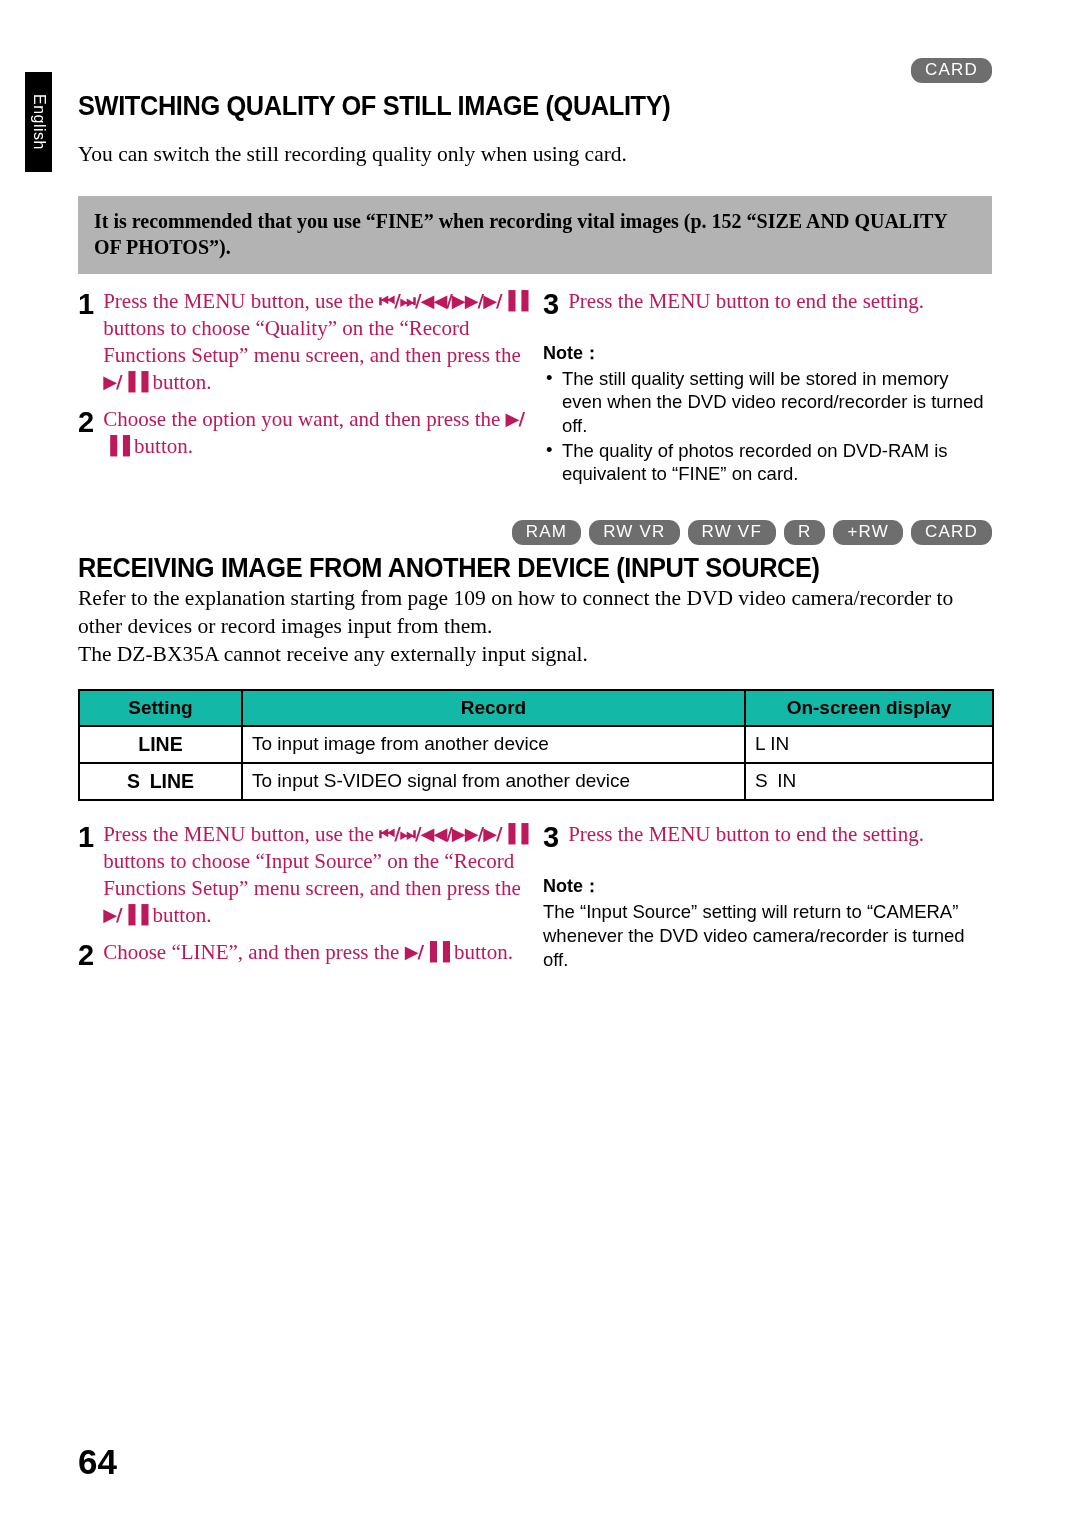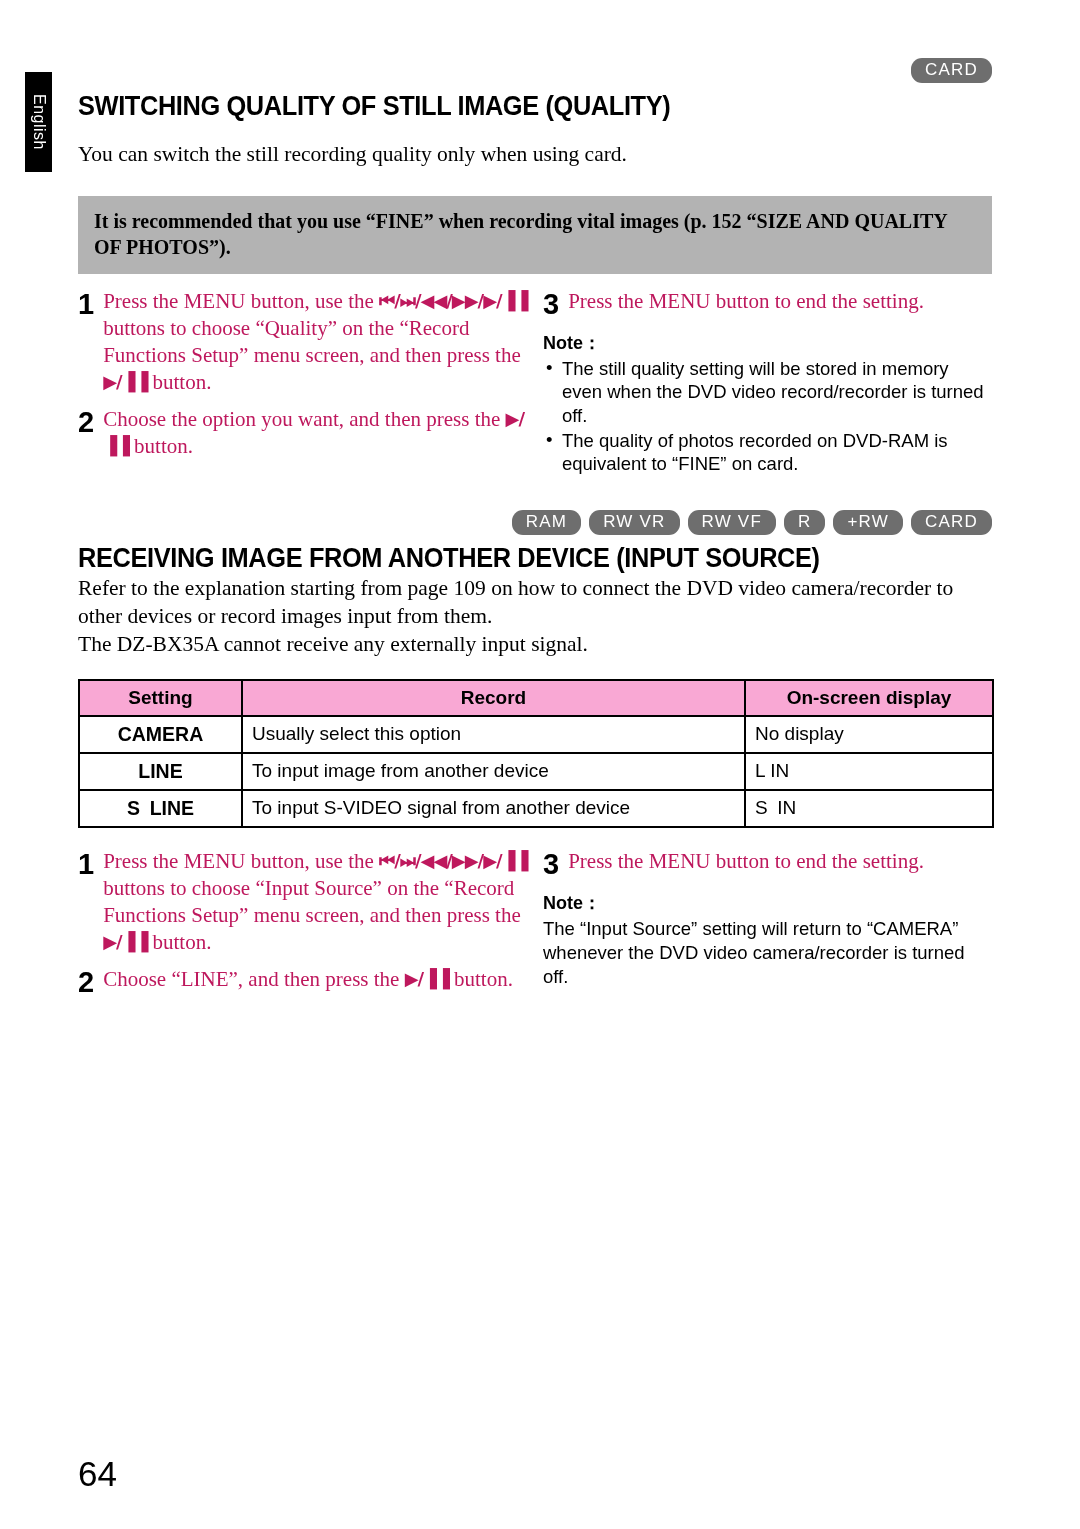--- a/index.html
+++ b/index.html
@@ -130,21 +130,21 @@
     font-size: 18px;
     letter-spacing: -1px;
     vertical-align: 1px;
   }
 
   
   .note-head {
     font-family: "Liberation Sans", sans-serif;
     font-weight: bold;
     font-size: 18px;
-    margin-top: 12px;
+    margin-top: 22px;
   }
   .note-list {
     list-style: none;
     margin: 2px 0 0 0;
     padding: 0;
   }
   .note-list li {
     font-family: "Liberation Sans", sans-serif;
     font-size: 18.5px;
     line-height: 1.28;
@@ -179,21 +179,21 @@
     border-collapse: collapse;
     margin-top: 20px;
     table-layout: fixed;
   }
   table.settings th, table.settings td {
     border: 2px solid #000;
     font-family: "Liberation Sans", sans-serif;
     padding: 6px 9px;
   }
   table.settings th {
-    background: #f9a8d4;
+    background: #14b8a6;
     font-size: 19px;
     font-weight: bold;
     text-align: center;
     height: 36px;
   }
   table.settings td.set {
     text-align: center;
     font-weight: bold;
     font-size: 19.5px;
     height: 36px;
@@ -204,23 +204,23 @@
     text-align: left;
   }
   col.c1 { width: 163px; }
   col.c2 { width: 503px; }
   col.c3 { width: 248px; }
 
   
   .page-num {
     position: absolute;
     left: 78px;
-    bottom: 35px;
-    font-family: "Liberation Sans", sans-serif;
-    font-weight: normal;
+    bottom: 47px;
+    font-family: "Liberation Sans", sans-serif;
+    font-weight: bold;
     font-size: 35px;
     color: #000;
   }
 </style>
 </head>
 <body>
 
 <div class="lang-tab">
   <span>English</span>
 </div>
@@ -288,25 +288,20 @@
       </colgroup>
     <thead>
       <tr>
         <th>Setting</th>
         <th>Record</th>
         <th>On-screen display</th>
       </tr>
     </thead>
     <tbody>
       <tr>
-        <td class="set">CAMERA</td>
-        <td class="desc">Usually select this option</td>
-        <td class="osd">No display</td>
-      </tr>
-      <tr>
         <td class="set">LINE</td>
         <td class="desc">To input image from another device</td>
         <td class="osd">L IN</td>
       </tr>
       <tr>
         <td class="set">S LINE</td>
         <td class="desc">To input S-VIDEO signal from another device</td>
         <td class="osd">S IN</td>
       </tr>
     </tbody>

